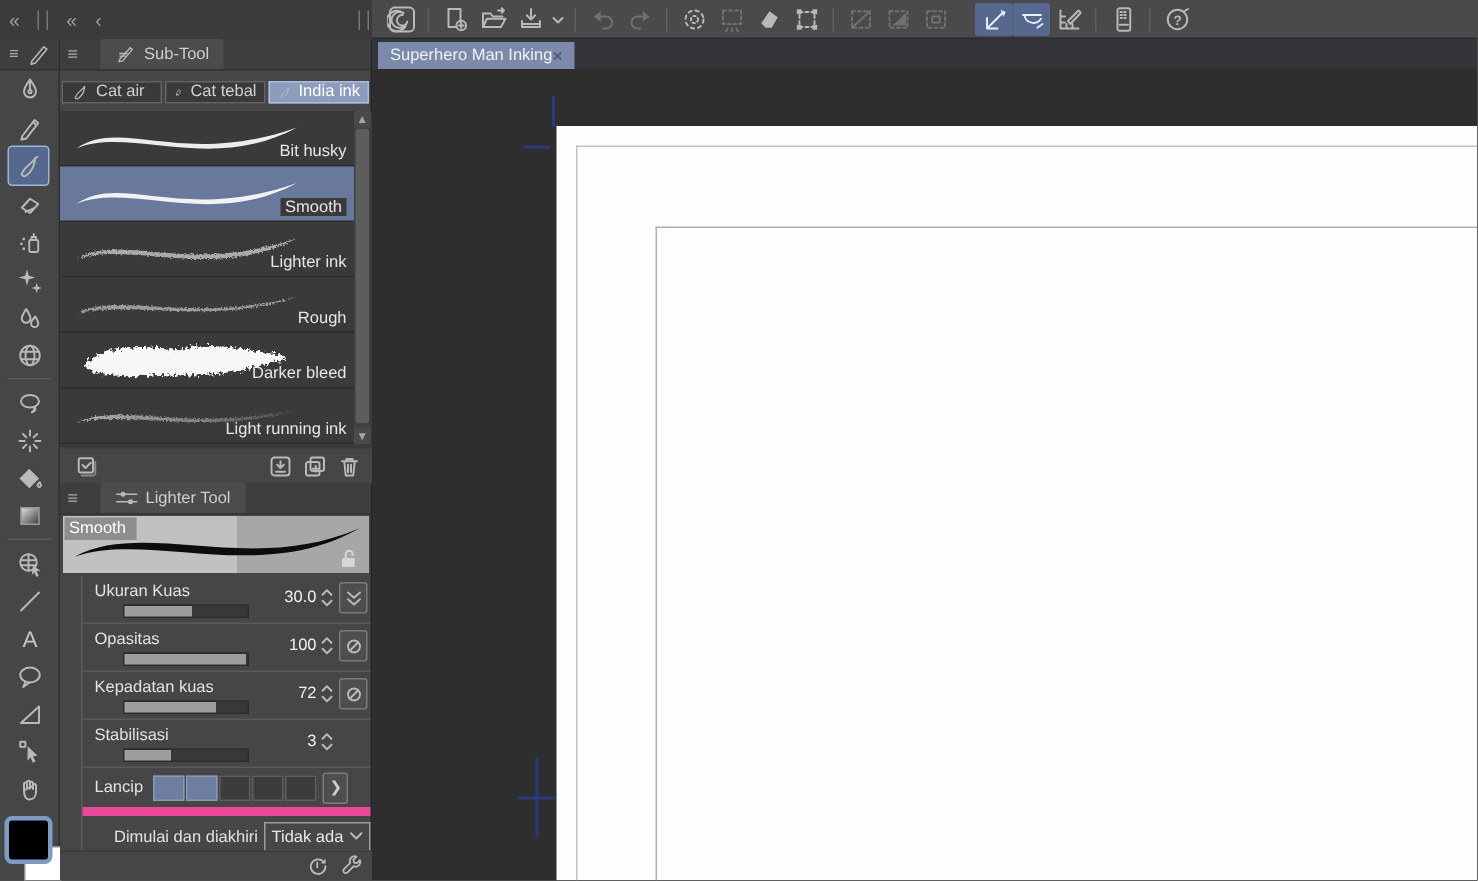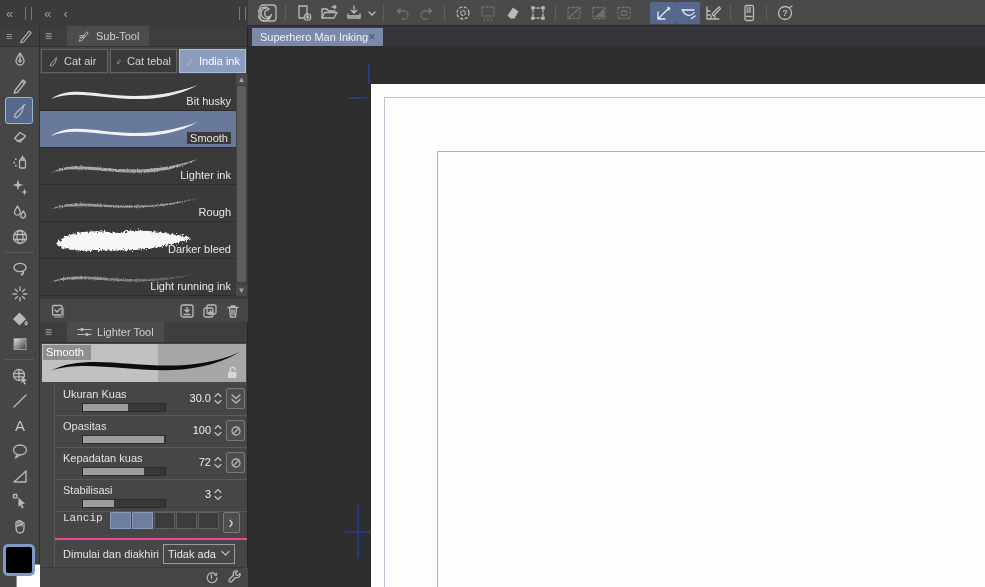--- a/index.html
+++ b/index.html
@@ -39,21 +39,21 @@
 
   
   .panel-head{height:20px;background:#3e3e3e;display:flex;align-items:center;border-bottom:1px solid #333;}
   .burger{color:#a8a8a8;font-size:12px;padding:0 5px;}
   .ptab{display:flex;align-items:center;gap:5px;background:#4c4c4c;height:20px;padding:0 10px;
     margin-left:10px;color:#cecece;border-radius:2px 2px 0 0;}
 
   
   #subtool{position:absolute;left:40px;top:26px;width:208px;height:296px;background:#464646;
     border-right:1px solid #262626;box-sizing:border-box;}
-  #st-tabs{display:flex;gap:2px;padding:2px 1px;height:24px;}
+  #st-tabs{display:flex;gap:2px;padding:2px 1px;height:24px;align-items:center;}
   .sttab{flex:1;min-width:0;display:flex;align-items:center;gap:4px;padding:0 5px;background:#3a3a3a;
     border:1px solid #636363;color:#d0d0d0;white-space:nowrap;overflow:hidden;}
   .sttab.sel{background:#8b9cbe;border-color:#aebbd6;color:#fff;}
   #brushlist{position:absolute;left:0;top:48px;width:208px;height:265px;background:#3a3a3a;overflow:hidden;}
   .brow{position:relative;width:197px;height:36px;border-bottom:1px solid #2c2c2c;background:#3a3a3a;}
   .brow.sel{background:#68799c;}
   .brow .bname{position:absolute;right:6px;bottom:3px;color:#e6e6e6;}
   .brow svg{position:absolute;left:6px;top:2px;}
   #st-scroll{position:absolute;right:0;top:48px;width:11px;height:222px;background:#414141;}
   #st-thumb{position:absolute;left:1px;top:12px;width:9px;height:196px;background:#5d5d5d;border-radius:2px;}
@@ -74,29 +74,29 @@
   #tp-rows{position:absolute;left:14px;top:62px;width:192px;border-left:1px solid #5a5a5a;}
   .prow{position:relative;height:31px;border-bottom:1px solid #5a5a5a;}
   .prow .plabel{position:absolute;left:8px;top:4px;color:#e2e2e2;}
   .ptrack{position:absolute;left:27px;top:19px;width:82px;height:7px;background:#383838;
     border:1px solid #2c2c2c;}
   .pfill{height:100%;background:#9d9d9d;}
   .pval{position:absolute;right:36px;top:8px;color:#f0f0f0;}
   .pspin{position:absolute;right:24px;top:7px;}
   .pbtn{position:absolute;right:2px;top:4px;width:17px;height:19px;background:#4e4e4e;
     border:1px solid #7a7a7a;border-radius:2px;display:flex;align-items:center;justify-content:center;}
-  .prow-taper{position:relative;height:26px;border-bottom:2px solid #ec4899;display:flex;align-items:flex-start;font-family:Liberation Mono, monospace;}
+  .prow-taper{position:relative;height:26px;border-bottom:6px solid #ec4899;display:flex;align-items:center;}
   .prow-taper .plabel{position:static;margin-left:8px;color:#e2e2e2;}
   #taper-boxes{display:flex;gap:1px;margin-left:7px;}
   #taper-boxes div{width:21px;height:17px;background:#3c3c3c;border:1px solid #5e5e5e;box-sizing:border-box;}
   #taper-boxes div.on{background:#6d7ea1;border-color:#8a97b5;}
   #taper-more{margin-left:4px;width:15px;height:19px;background:#4e4e4e;border:1px solid #7a7a7a;
     border-radius:2px;color:#cfcfcf;display:flex;align-items:center;justify-content:center;font-size:10px;}
   .prow-dd{position:relative;height:27px;display:flex;align-items:center;}
-  .prow-dd .plabel{margin-left:8px;color:#e2e2e2;white-space:nowrap;}
+  .prow-dd .plabel{margin-left:21px;color:#e2e2e2;white-space:nowrap;}
   #dd{margin-left:4px;width:72px;height:20px;background:#474747;border:1px solid #9c9c9c;
     display:flex;align-items:center;justify-content:space-between;padding:0 4px;color:#e8e8e8;box-sizing:border-box;}
   #tp-footer{position:absolute;left:0;bottom:0;width:208px;height:20px;background:#464646;
     border-top:1px solid #3a3a3a;display:flex;align-items:center;justify-content:flex-end;padding-right:4px;box-sizing:border-box;}
 
   
   #canvas-area{position:absolute;left:248px;top:26px;width:737px;height:561px;background:#2e2e2e;overflow:hidden;}
   #tabstrip{position:absolute;left:0;top:0;width:737px;height:20px;background:#33353a;}
   #doctab{position:absolute;left:4px;top:2px;height:18px;background:#7b8aab;color:#eef1f7;
     display:flex;align-items:center;gap:0;padding:0 8px;}

